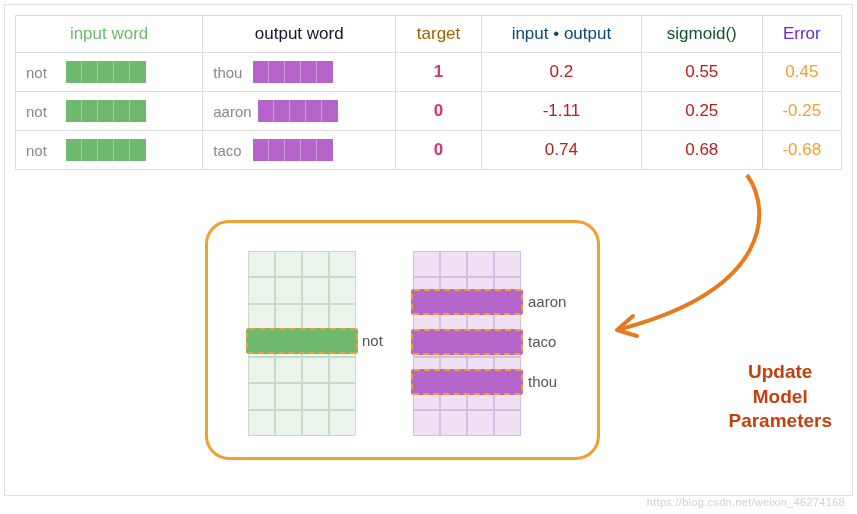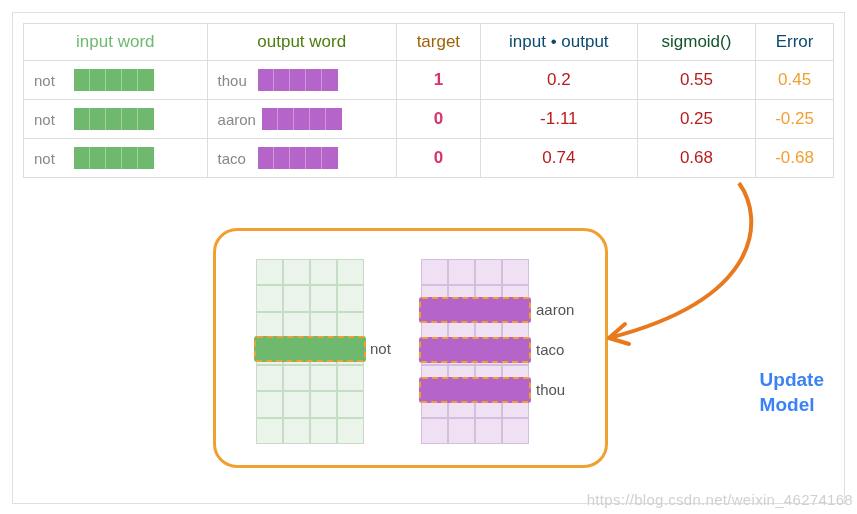--- a/index.html
+++ b/index.html
@@ -1,26 +1,26 @@
 <!DOCTYPE html>
 <html><head>
 <meta charset="utf-8">
 <style>
 *{box-sizing:border-box;margin:0;padding:0}
 body{font-family:-apple-system,BlinkMacSystemFont,"Segoe UI",Arial,sans-serif;background:#fff;width:857px;height:514px;position:relative;overflow:hidden}
-.container{background:#fff;border:1px solid #e0e0e0;margin:12px;padding:10px 10px 20px;height:492px;position:relative}
+.container{background:#fff;border:1px solid #e0e0e0;margin:4px;padding:10px 10px 20px;height:492px;position:relative}
 table{border-collapse:collapse;width:100%;background:#fff}
 th,td{border:1px solid #ddd;padding:8px 10px;text-align:center;font-size:17px;font-weight:400}
 th{font-weight:400;font-size:17px}
 .h-input{color:#6eb96e}
-.h-output{color:#4d7c0f}
+.h-output{color:#0f172a}
 .h-target{color:#a16207}
 .h-dot{color:#0c4a6e}
 .h-sig{color:#14532d}
-.h-error{color:#0c4a6e}
+.h-error{color:#6d28d9}
 .cell-left{text-align:left;padding-left:10px}
 .word-chip{display:inline-flex;align-items:center;gap:6px}
 .word-text{color:#888;font-size:15px;min-width:34px;display:inline-block}
 .vec{display:inline-flex;height:22px}
 .vec span{width:16px;height:22px;border-right:1px solid rgba(255,255,255,.35)}
 .vec span:last-child{border-right:none}
 .vec-green span{background:#6eb96e}
 .vec-purple span{background:#b565c9}
 .target-val{color:#d6336c;font-weight:700}
 .num{color:#b91c1c}
@@ -29,23 +29,23 @@
 .grid{position:absolute;display:grid}
 .grid div{border:1px solid #c8c8c8}
 .grid-in{left:40px;top:28px;width:108px;height:185px;grid-template-columns:repeat(4,1fr);grid-template-rows:repeat(7,1fr);background:#eaf4ea}
 .grid-in div{border-color:#c5dcc5}
 .grid-out{left:205px;top:28px;width:108px;height:185px;grid-template-columns:repeat(4,1fr);grid-template-rows:repeat(7,1fr);background:#efe1f3}
 .grid-out div{border-color:#d4bede}
 .hl{position:absolute;height:26px;border:2px dashed #f0a030;border-radius:3px}
 .hl-g{background:#6eb96e}
 .hl-p{background:#b565c9}
 .row-label{position:absolute;font-size:15px;color:#555}
-.update-text{position:absolute;right:20px;top:355px;text-align:left;color:#3b82f6;font-weight:700;font-size:19px;line-height:1.3}
+.update-text{position:absolute;right:20px;top:355px;text-align:center;color:#c2410c;font-weight:700;font-size:19px;line-height:1.3}
 .arrow-path{position:absolute;right:75px;top:165px;width:200px;height:175px;pointer-events:none}
-.watermark{position:absolute;right:4px;bottom:6px;color:#d0d0d0;font-size:15px;letter-spacing:.3px}
+.watermark{position:absolute;right:12px;bottom:6px;color:#d0d0d0;font-size:11px;letter-spacing:.3px}
 </style>
 </head>
 <body>
 
 <div class="container">
 
 <table>
 <thead>
 <tr>
 <th class="h-input">input word</th>
@@ -211,16 +211,17 @@
 </div>
 
 <svg class="arrow-path" viewBox="0 0 200 175">
   <path d="M170 5 C 195 40, 195 120, 40 160" fill="none" stroke="#e8791e" stroke-width="4"></path>
   <path d="M40 160 l16 -14 M40 160 l20 6" fill="none" stroke="#e8791e" stroke-width="4" stroke-linecap="round"></path>
 </svg>
 
 <div class="update-text">
   <div>Update</div>
   <div>Model</div>
+  <div>Parameters</div>
 </div>
 
 </div>
 <div class="watermark">https://blog.csdn.net/weixin_46274168</div>
 
 </body></html>

